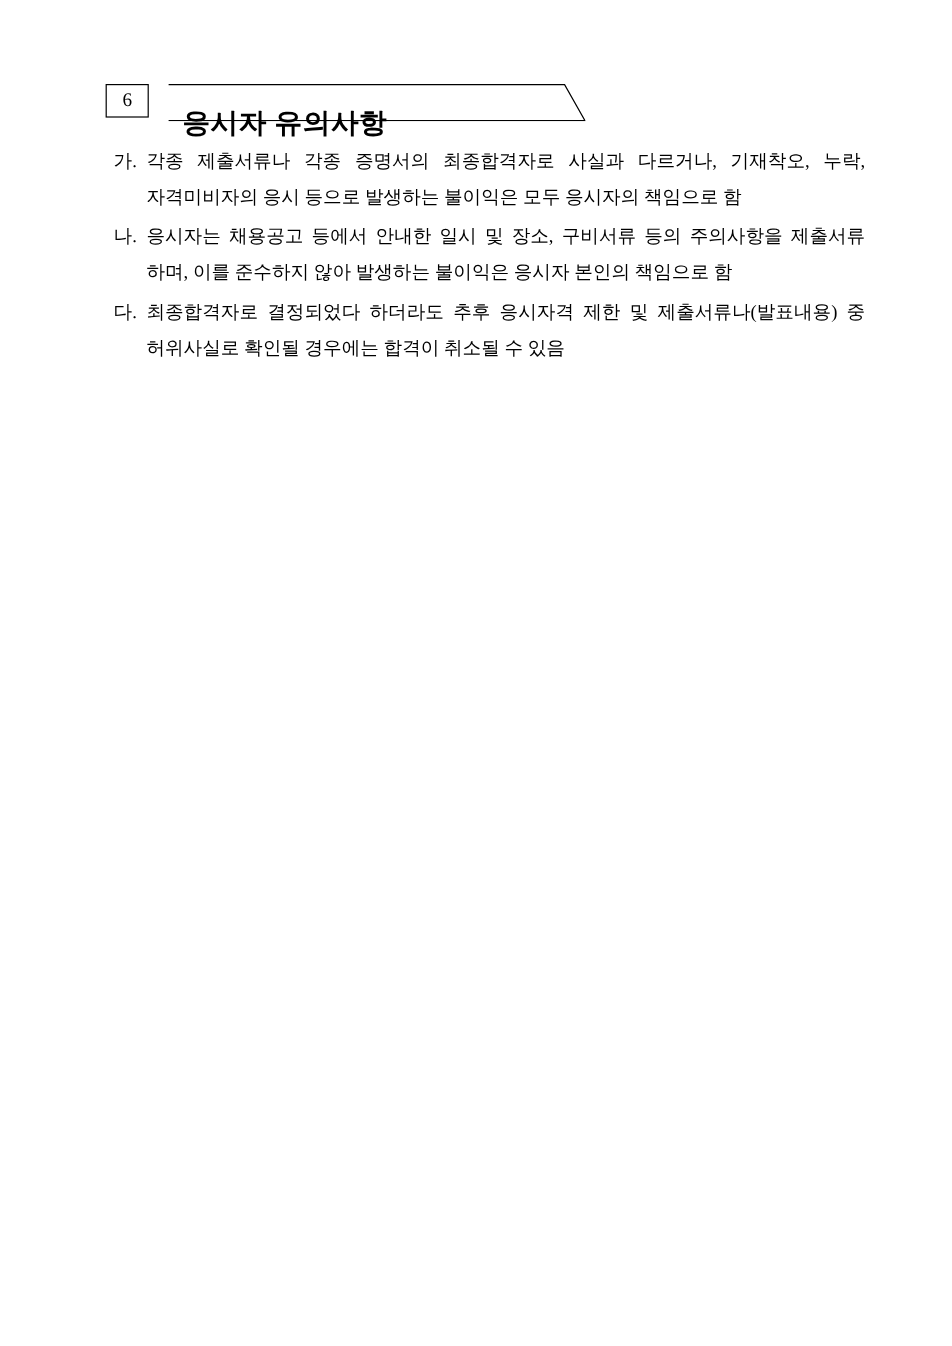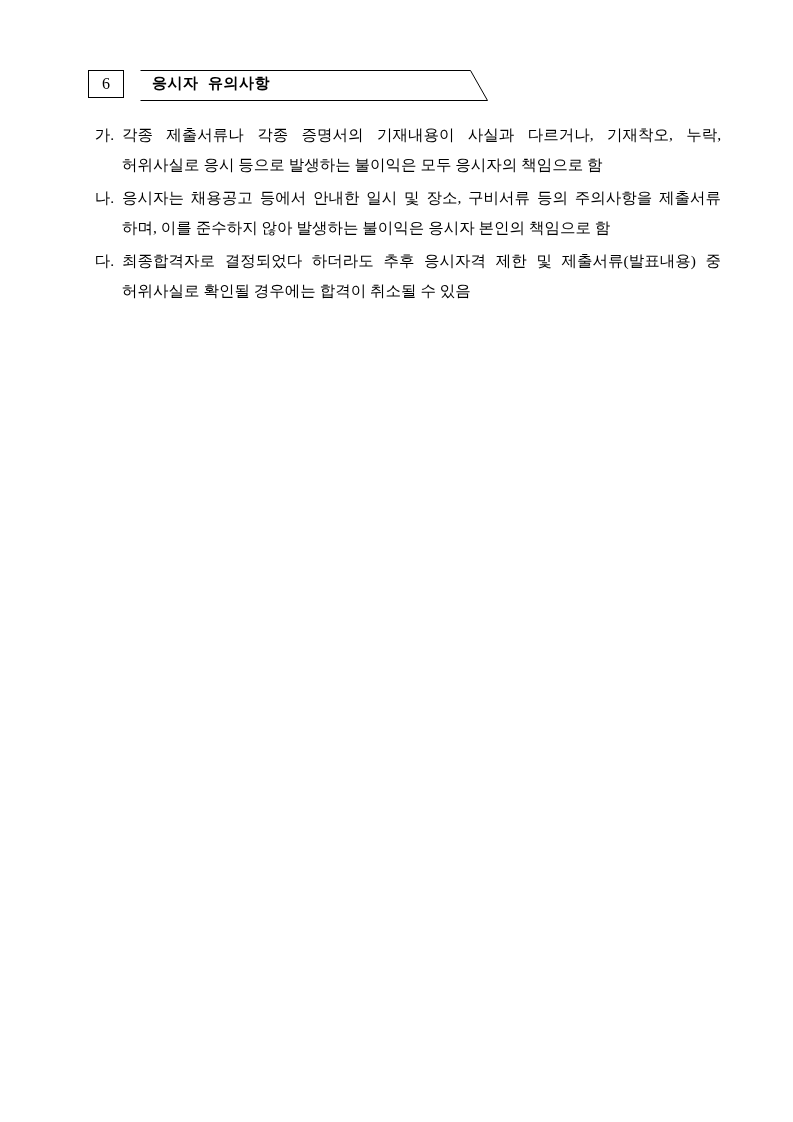--- a/index.html
+++ b/index.html
@@ -55,27 +55,27 @@
   }
   .banner svg {
     display: block;
     position: absolute;
     left: 0;
     top: 0;
   }
   .banner-label {
     position: absolute;
     left: 12px;
-    top: 3px;
-    font-size: 15px;
+    top: 21px;
+    font-size: 23px;
     font-weight: bold;
     letter-spacing: 0.5px;
     line-height: 24px;
     white-space: nowrap;
-    font-family: Liberation Mono, monospace;
+    font-family: Liberation Serif, serif;
   }
 
   
   .clause-list {
     margin: 0;
     padding: 0;
     list-style: none;
   }
   .clause {
     display: flex;
@@ -113,25 +113,25 @@
       <svg width="348" height="31" viewBox="0 0 348 31">
         <polyline points="0.5,0.5 330.5,0.5 347.5,30.5 0.5,30.5" fill="none" stroke="#000000" stroke-width="1"></polyline>
       </svg>
       <span class="banner-label">응시자 유의사항</span>
     </div>
   </div>
 
   <ul class="clause-list">
     <li class="clause">
       <span class="clause-marker">가.</span>
-      <span class="clause-body">각종 제출서류나 각종 증명서의 기재내용이 사실과 다르거나, 기재착오, 누락, 허위사실로 응시 등으로 발생하는 불이익은 모두 응시자의 책임으로 함</span>
+      <span class="clause-body">각종 제출서류나 각종 증명서의 최종합격자로 사실과 다르거나, 기재착오, 누락, 자격미비자의 응시 등으로 발생하는 불이익은 모두 응시자의 책임으로 함</span>
     </li>
     <li class="clause">
       <span class="clause-marker">나.</span>
       <span class="clause-body">응시자는 채용공고 등에서 안내한 일시 및 장소, 구비서류 등의 주의사항을 제출서류 하며, 이를 준수하지 않아 발생하는 불이익은 응시자 본인의 책임으로 함</span>
     </li>
     <li class="clause">
       <span class="clause-marker">다.</span>
-      <span class="clause-body">최종합격자로 결정되었다 하더라도 추후 응시자격 제한 및 제출서류(발표내용) 중 허위사실로 확인될 경우에는 합격이 취소될 수 있음</span>
+      <span class="clause-body">최종합격자로 결정되었다 하더라도 추후 응시자격 제한 및 제출서류나(발표내용) 중 허위사실로 확인될 경우에는 합격이 취소될 수 있음</span>
     </li>
   </ul>
 
 </div>
 
 </body></html>

